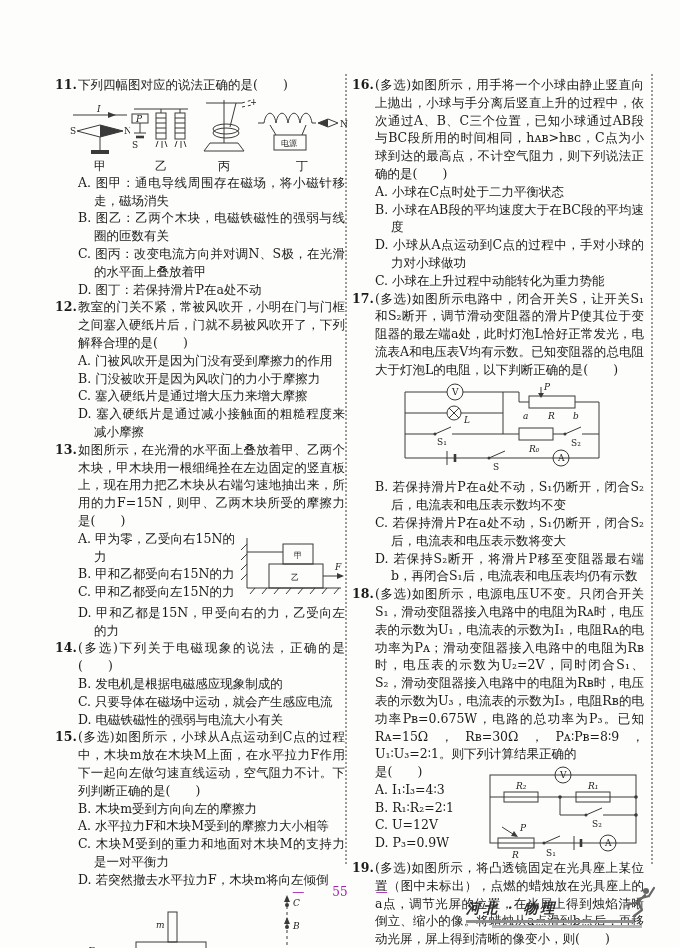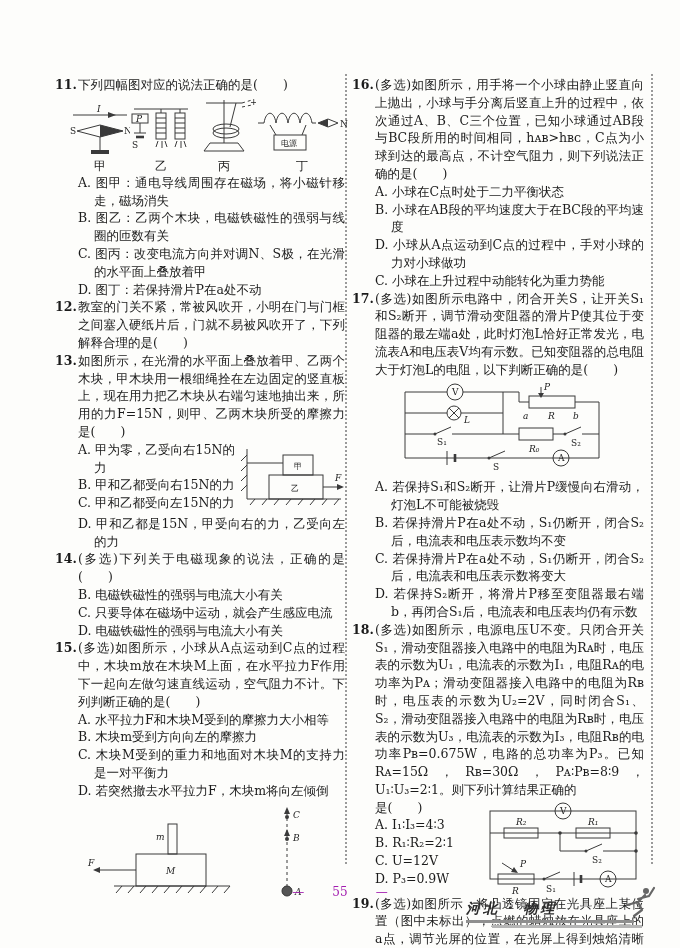--- a/index.html
+++ b/index.html
@@ -130,20 +130,26 @@
         <div class="opt">C. 图丙：改变电流方向并对调N、S极，在光滑的水平面上叠放着甲</div>
         <div class="opt">D. 图丁：若保持滑片P在a处不动</div>
       </div>
     </div>
 
     <div class="q">
       <div class="stem">
         <span class="qnum">12.</span>
         <span>教室的门关不紧，常被风吹开，小明在门与门框之间塞入硬纸片后，门就不易被风吹开了，下列解释合理的是(　　)</span>
       </div>
+      <div class="opts">
+        <div class="opt">A. 门被风吹开是因为门没有受到摩擦力的作用</div>
+        <div class="opt">B. 门没被吹开是因为风吹门的力小于摩擦力</div>
+        <div class="opt">C. 塞入硬纸片是通过增大压力来增大摩擦</div>
+        <div class="opt">D. 塞入硬纸片是通过减小接触面的粗糙程度来减小摩擦</div>
+      </div>
     </div>
 
     <div class="q">
       <div class="stem">
         <span class="qnum">13.</span>
         <span>如图所示，在光滑的水平面上叠放着甲、乙两个木块，甲木块用一根细绳拴在左边固定的竖直板上，现在用力把乙木块从右端匀速地抽出来，所用的力F=15N，则甲、乙两木块所受的摩擦力是(　　)</span>
       </div>
       <div class="opts">
         <svg class="fig13" width="106" height="70" viewBox="0 0 106 70">
           <line class="ln" x1="8" y1="6" x2="8" y2="56"></line>
@@ -165,34 +171,34 @@
         <div class="opt clear">D. 甲和乙都是15N，甲受向右的力，乙受向左的力</div>
       </div>
     </div>
 
     <div class="q">
       <div class="stem">
         <span class="qnum">14.</span>
         <span>(多选)下列关于电磁现象的说法，正确的是(　　)</span>
       </div>
       <div class="opts">
-        <div class="opt">B. 电磁铁磁性的强弱与电流大小有关</div>
+        <div class="opt">B. 发电机是根据电磁感应现象制成的</div>
         <div class="opt">C. 只要导体在磁场中运动，就会产生感应电流</div>
         <div class="opt">D. 电磁铁磁性的强弱与电流大小有关</div>
       </div>
     </div>
 
     <div class="q">
       <div class="stem">
         <span class="qnum">15.</span>
         <span>(多选)如图所示，小球从A点运动到C点的过程中，木块m放在木块M上面，在水平拉力F作用下一起向左做匀速直线运动，空气阻力不计。下列判断正确的是(　　)</span>
       </div>
       <div class="opts">
+        <div class="opt">B. 木块m受到方向向左的摩擦力</div>
         <div class="opt">A. 水平拉力F和木块M受到的摩擦力大小相等</div>
-        <div class="opt">B. 木块m受到方向向左的摩擦力</div>
         <div class="opt">C. 木块M受到的重力和地面对木块M的支持力是一对平衡力</div>
         <div class="opt">D. 若突然撤去水平拉力F，木块m将向左倾倒</div>
       </div>
       <div class="figrow15">
         <div class="panel">
           <svg width="148" height="80" viewBox="0 0 148 80">
             <rect class="ln" x="84" y="4" width="9" height="30"></rect>
             <text class="it" x="72" y="20">m</text>
             <rect class="ln" x="52" y="34" width="70" height="32"></rect>
             <text class="it" x="82" y="54">M</text>
@@ -282,21 +288,20 @@
           <line class="ln" x1="58" y1="69" x2="58" y2="83"></line>
           <line class="lnth" x1="66" y1="72" x2="66" y2="80"></line>
           <circle class="fl" cx="100" cy="76" r="1.5"></circle>
           <line class="ln" x1="100" y1="76" x2="116" y2="69"></line>
           <text x="104" y="88">S</text>
           <circle class="ln" cx="172" cy="76" r="8" fill="#fdfdfb"></circle>
           <text x="169" y="79">A</text>
         </svg>
       </div>
       <div class="opts">
-        <div class="opt">A. 若保持S₁和S₂断开，让滑片P缓慢向右滑动，灯泡L不可能被烧毁</div>
         <div class="opt">B. 若保持滑片P在a处不动，S₁仍断开，闭合S₂后，电流表和电压表示数均不变</div>
         <div class="opt">C. 若保持滑片P在a处不动，S₁仍断开，闭合S₂后，电流表和电压表示数将变大</div>
         <div class="opt">D. 若保持S₂断开，将滑片P移至变阻器最右端b，再闭合S₁后，电流表和电压表均仍有示数</div>
       </div>
     </div>
 
     <div class="q">
       <div class="stem">
         <span class="qnum">18.</span>
         <span>(多选)如图所示，电源电压U不变。只闭合开关S₁，滑动变阻器接入电路中的电阻为Rᴀ时，电压表的示数为U₁，电流表的示数为I₁，电阻Rᴀ的电功率为Pᴀ；滑动变阻器接入电路中的电阻为Rʙ时，电压表的示数为U₂=2V，同时闭合S₁、S₂，滑动变阻器接入电路中的电阻为Rʙ时，电压表的示数为U₃，电流表的示数为I₃，电阻Rʙ的电功率Pʙ=0.675W，电路的总功率为P₃。已知Rᴀ=15Ω，Rʙ=30Ω，Pᴀ∶Pʙ=8∶9，U₁∶U₃=2∶1。则下列计算结果正确的</span>

